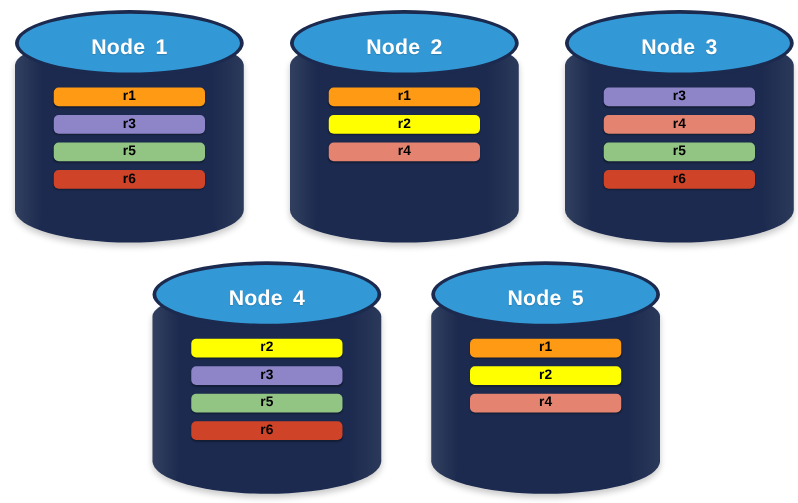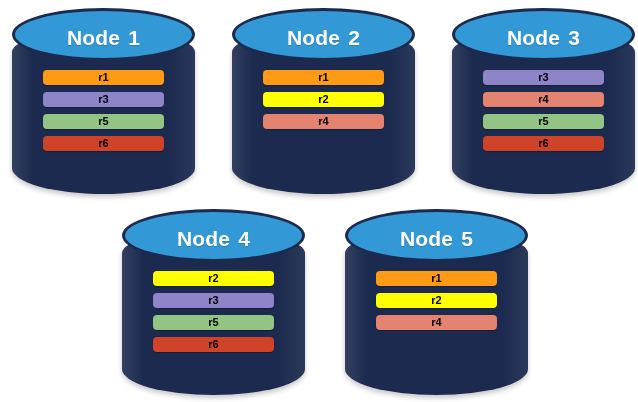--- a/index.html
+++ b/index.html
@@ -78,21 +78,21 @@
   .node-title {
     position: absolute;
     left: 0;
     top: 0;
     width: 183px;
     height: 53px;
     display: flex;
     align-items: center;
     justify-content: center;
     color: #ffffff;
-    font-size: 21px;
+    font-size: 17px;
     font-weight: bold;
     letter-spacing: 0.2px;
     padding-top: 6px;
     box-sizing: border-box;
     text-shadow: 0 1px 1px rgba(0,0,0,0.18);
   }
   .node-title .title-word { margin-right: 8px; }
 
   
   .replica-stack {

